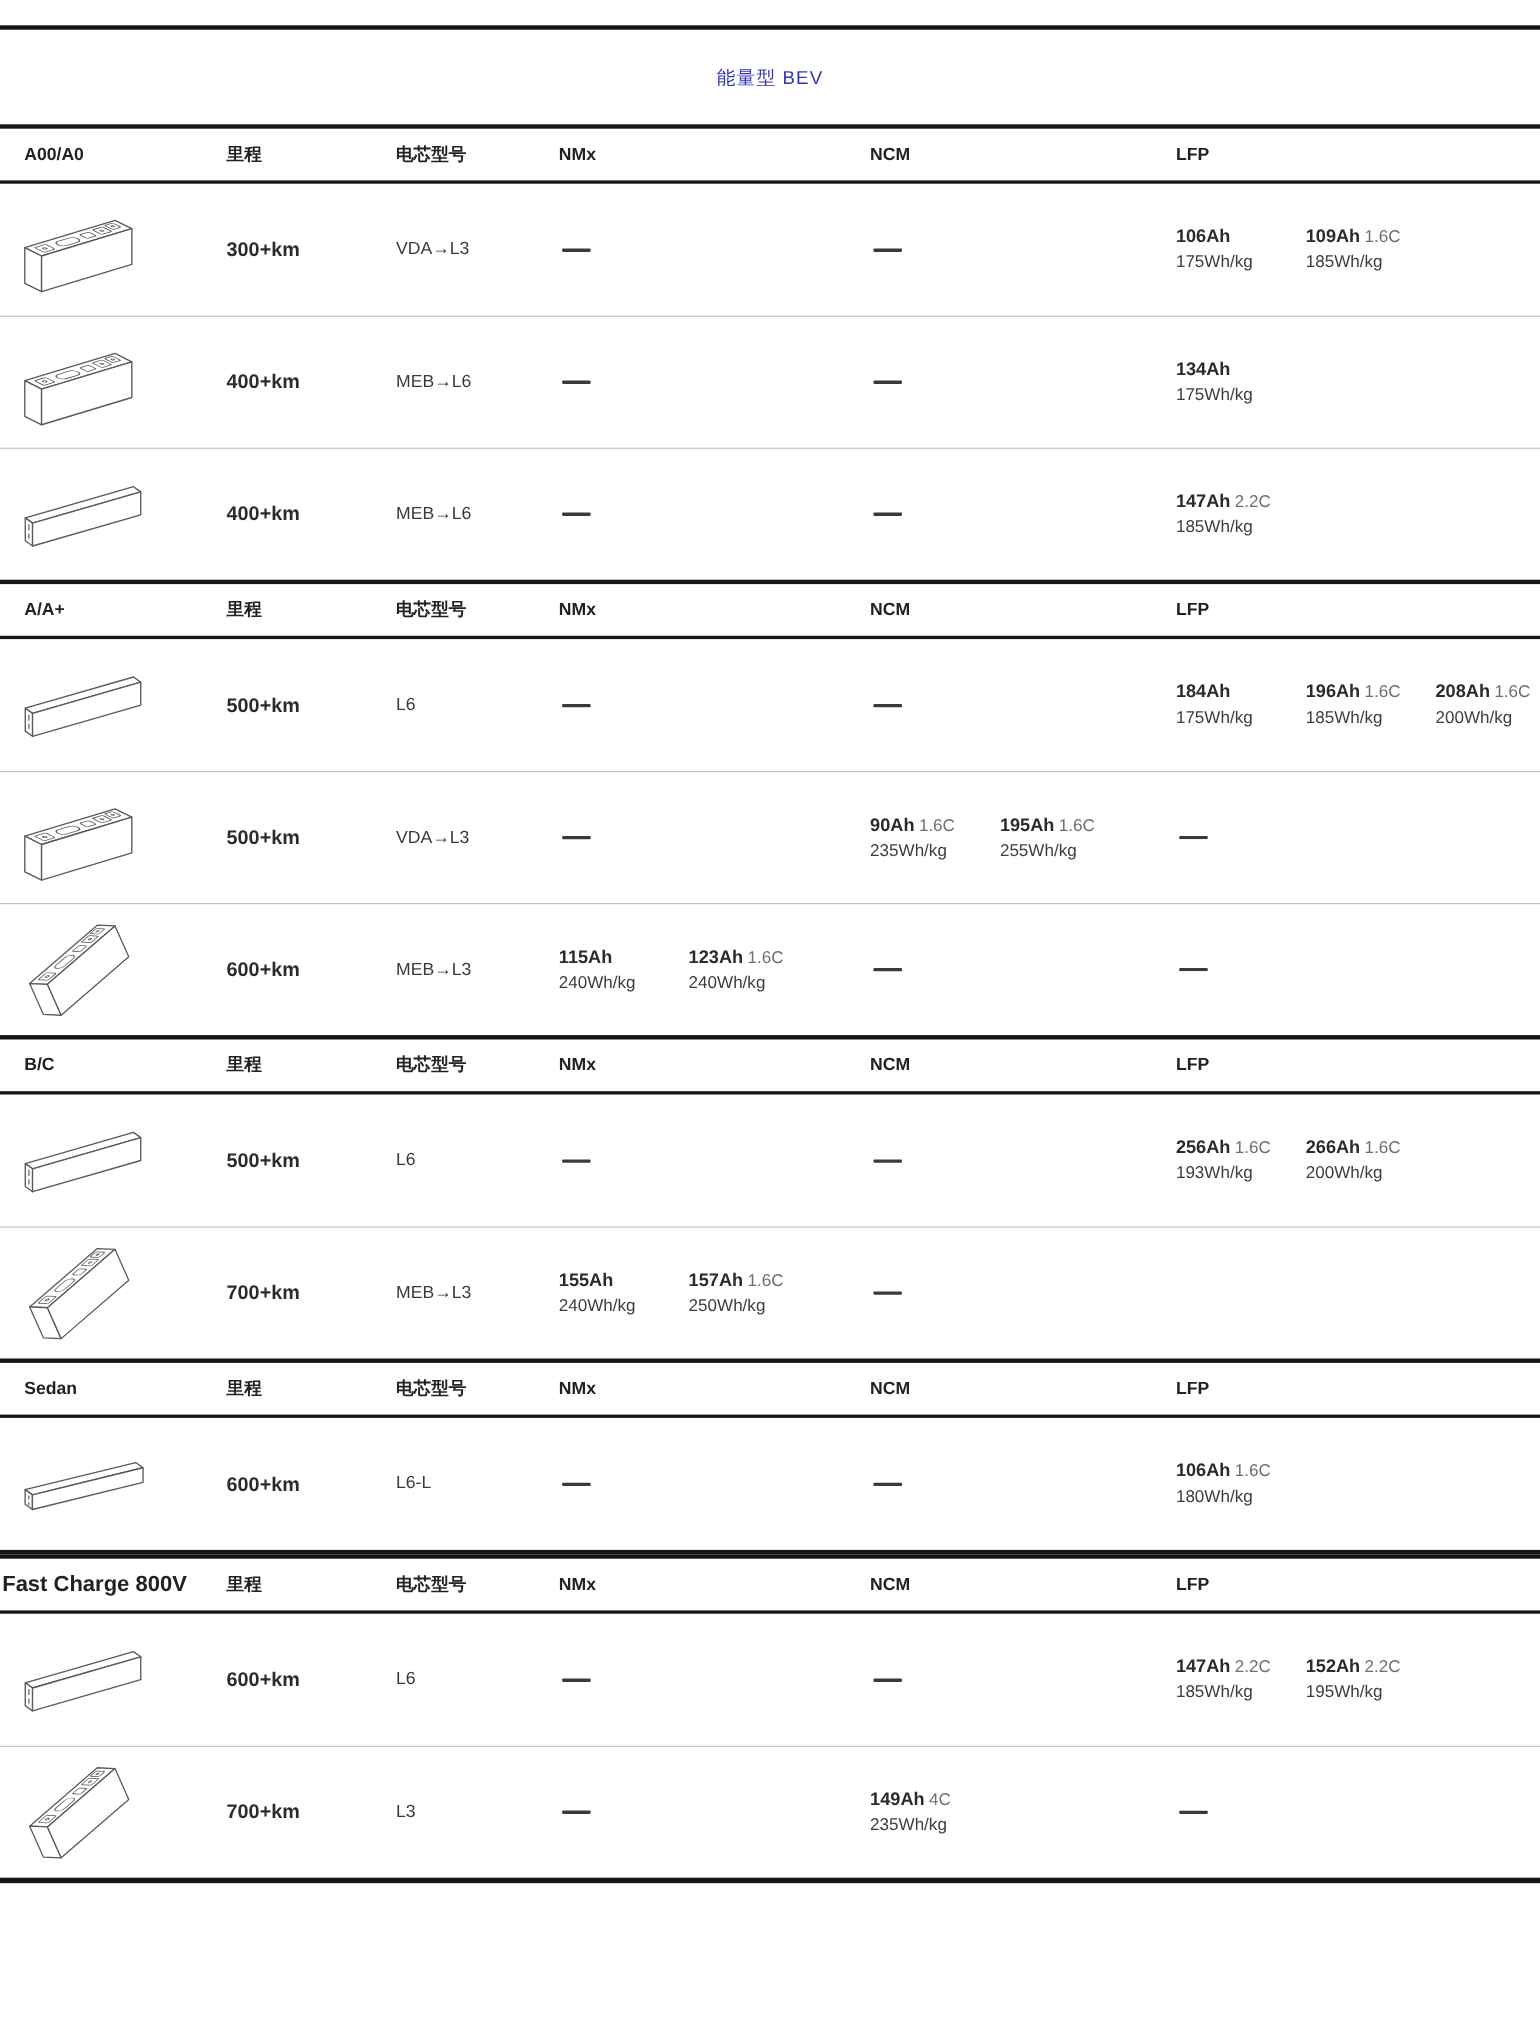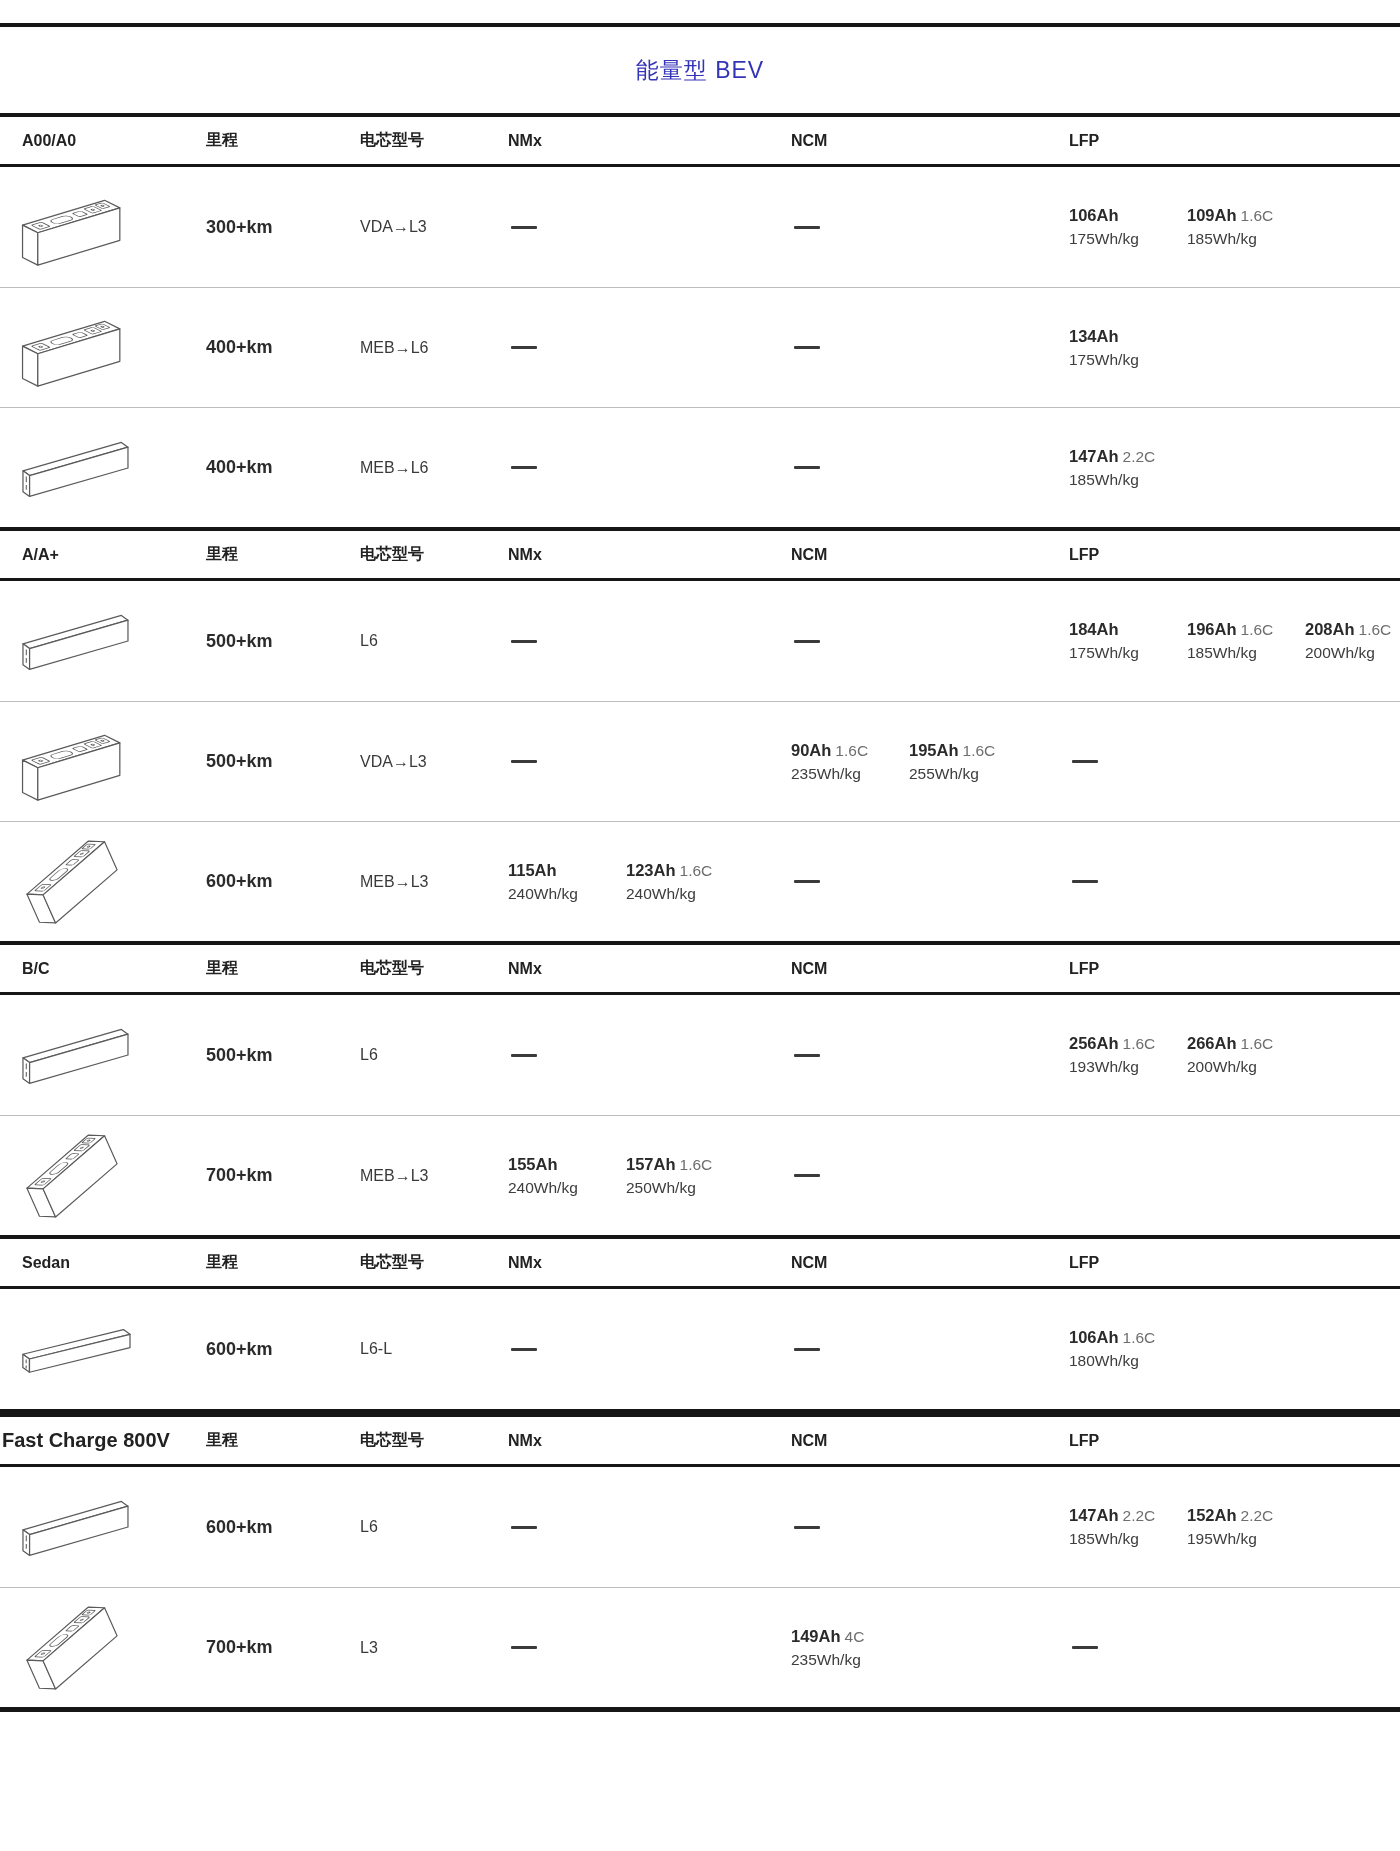--- a/index.html
+++ b/index.html
@@ -5,21 +5,21 @@
   :root { --accent:#3434b8; --ink:#1a1a1a; --line-heavy:#161616; --line-light:#bdbdbd; --stroke:#5a5a5a; }
   * { margin:0; padding:0; box-sizing:border-box; }
   html,body { background:#ffffff; }
   body {
     width:1400px; height:1851px; position:relative; overflow:hidden;
     font-family:"Liberation Sans", sans-serif; color:#2b2b2b;
   }
   .page { padding-top:23px; }
   .rule-top { height:4px; background:var(--line-heavy); }
   .band { height:86px; display:flex; align-items:center; justify-content:center; }
-  .band-title { font-size:23px; color:var(--accent); letter-spacing:1px; }
+  .band-title { font-size:17px; color:var(--accent); letter-spacing:1px; }
 
   .spec-table.first { border-bottom:4px solid var(--line-heavy); }
   .spec-table.second { border-bottom:5px solid var(--line-heavy); }
 
   .sec-header {
     height:54px; border-top:4px solid var(--line-heavy); border-bottom:3px solid var(--line-heavy);
     display:flex; align-items:center; font-weight:bold; font-size:16px; color:#222;
   }
   .rows .row { height:120px; display:flex; align-items:center; }
   .rows .row + .row { border-top:1px solid var(--line-light); }

